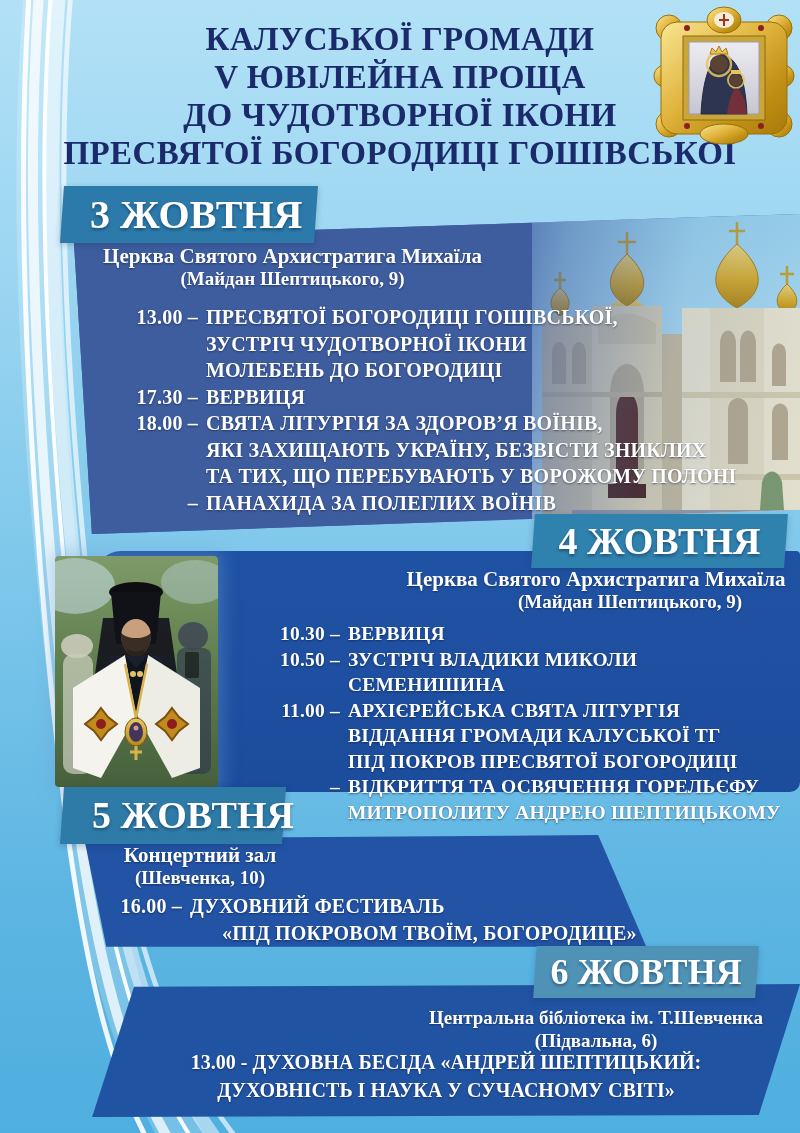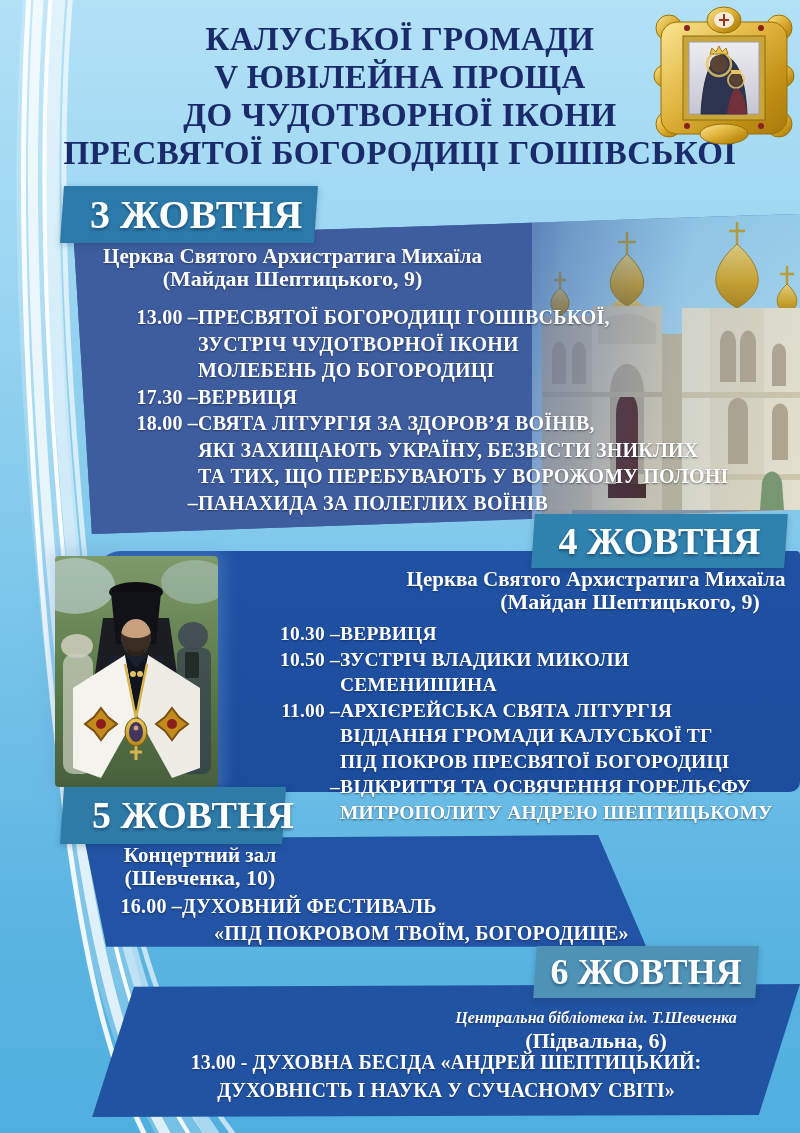--- a/index.html
+++ b/index.html
@@ -40,29 +40,29 @@
     background:linear-gradient(180deg,#2052a4 0%,#1c4c9c 100%);border-radius:26px 4px 10px 10px;}
   .box5{left:68px;top:833px;width:580px;height:116px;background:#2253a5;
     clip-path:polygon(2.8% 5%,91.4% 1.7%,99.7% 98%,6.6% 98%);}
   .box6{left:90px;top:984px;width:710px;height:133px;background:#2153a3;
     clip-path:polygon(6.2% 2%,100% 0%,94.2% 98.5%,0.3% 100%);}
   .photo-bishop{position:absolute;left:55px;top:556px;width:163px;height:231px;z-index:4;
     border-radius:4px;box-shadow:0 0 16px 6px rgba(110,160,215,.35);overflow:hidden;}
   
   .venue{position:absolute;text-align:center;text-shadow:0 1px 2px rgba(5,15,45,.5);}
   .venue .nm{font-size:21px;line-height:24px;}
-  .venue .addr{font-size:22px;line-height:22px;}
+  .venue .addr{font-size:19px;line-height:22px;}
   .v3{left:0;top:32px;width:445px;}
   .v4{left:305px;top:16px;width:392px;}
   .v4 .addr{transform:translateX(34px);}
   .v5{left:12px;top:10px;width:240px;}
   .v6{left:322px;top:22px;width:368px;}
-  .v6 .nm{font-size:16px;font-style:italic;}
+  .v6 .nm{font-size:19px;}
   .sched{position:absolute;font-size:20px;line-height:26.5px;letter-spacing:.2px;text-shadow:0 1px 2px rgba(5,15,45,.5);}
-  .row{display:grid;grid-template-columns:96px 1fr;column-gap:0;}
+  .row{display:grid;grid-template-columns:96px 1fr;column-gap:8px;}
   .row .t{text-align:right;white-space:nowrap;}
   .s3{left:32px;top:92px;width:670px;}
   .s4{left:148px;top:70px;width:545px;font-size:19.5px;line-height:25.5px;}
   .s4 .row{grid-template-columns:97px 1fr;}
   .s5{left:18px;top:60px;width:555px;}
   .s5 .ind{padding-left:32px;}
   .talk{position:absolute;left:36px;top:64px;width:640px;text-align:center;
     font-size:20px;line-height:28px;text-shadow:0 1px 2px rgba(5,15,45,.5);}
 </style>
 </head>

